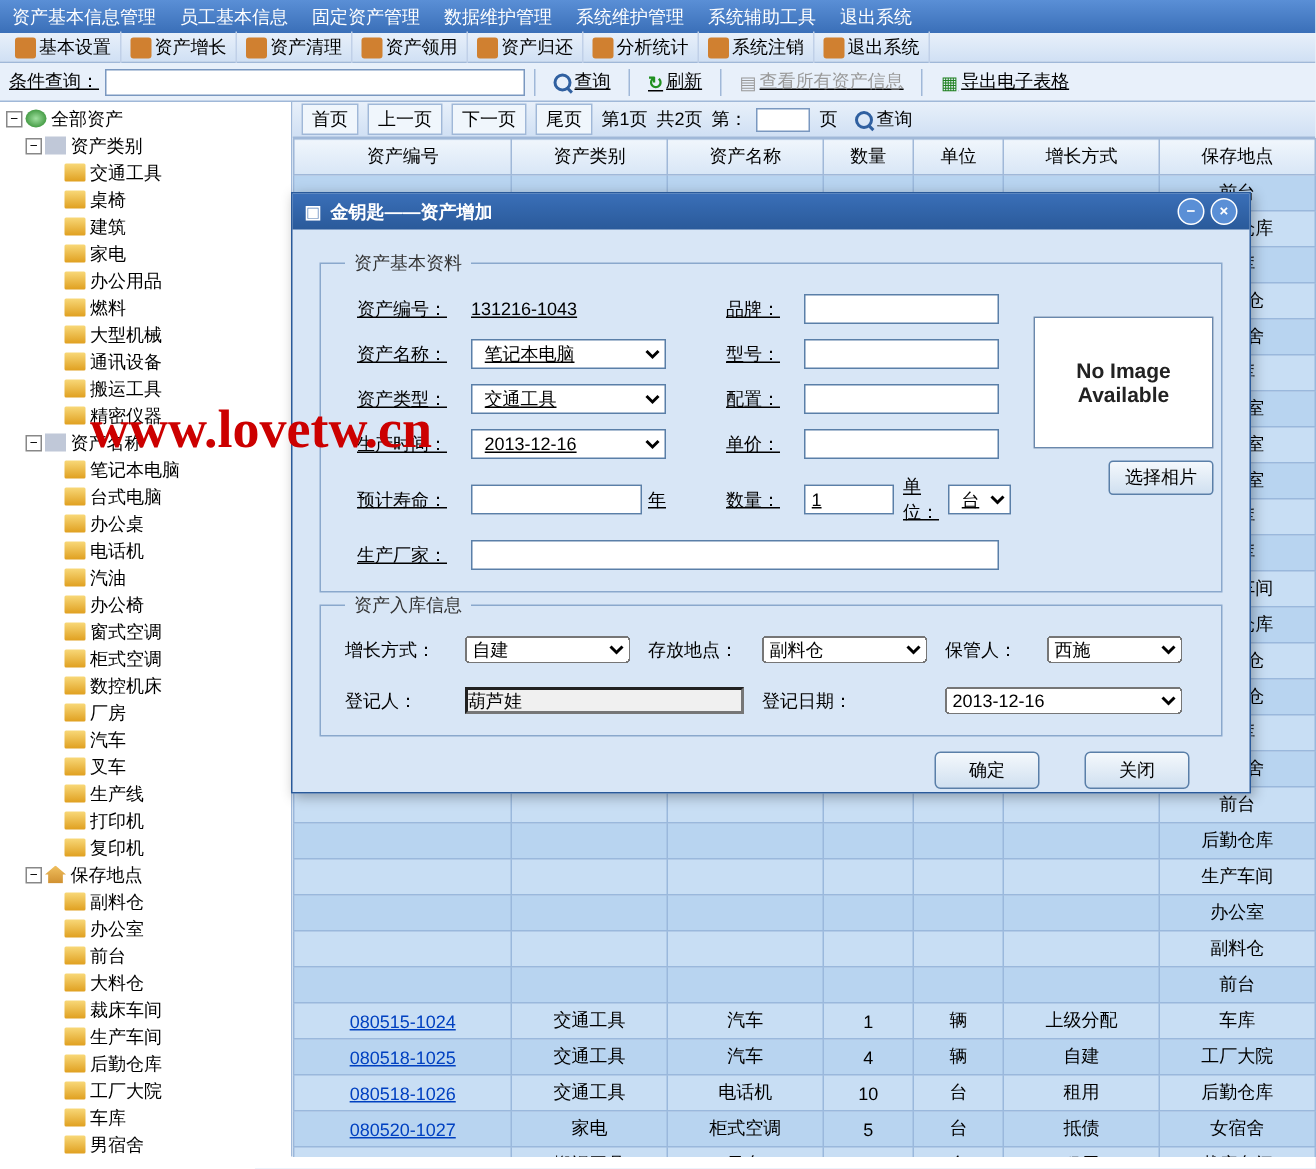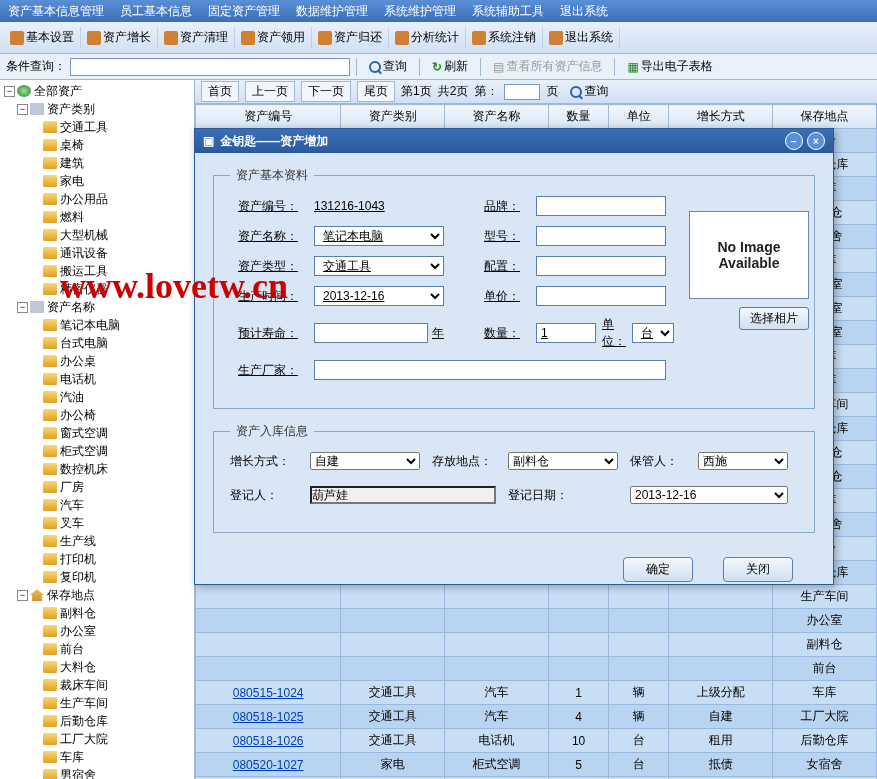--- a/index.html
+++ b/index.html
@@ -3,26 +3,26 @@
 <meta charset="utf-8">
 <style>
 * { box-sizing: border-box; margin: 0; padding: 0; font-family: "Microsoft YaHei", SimSun, sans-serif; font-size: 12px; }
 body { background: #fff; width: 877px; height: 779px; overflow: hidden; position: relative; }
 
 
 .menubar { background: linear-gradient(#5a8fd6, #3a6fb8); height: 22px; display: flex; align-items: center; padding: 0 8px; color: #fff; gap: 16px; }
 .menubar span { cursor: pointer; }
 
 
-.toolbar { background: linear-gradient(#e8f0fa, #d0e0f4); height: 32px; display: flex; align-items: center; padding: 0 4px; border-bottom: 1px solid #a0b8d8; }
+.toolbar { background: linear-gradient(#e8f0fa, #d0e0f4); height: 20px; display: flex; align-items: center; padding: 0 4px; border-bottom: 1px solid #a0b8d8; }
 .toolbar-btn { display: flex; align-items: center; gap: 2px; padding: 2px 6px; cursor: pointer; border-right: 1px solid #c0d0e8; }
 .tb-icon { width: 14px; height: 14px; display: inline-block; }
 
 
-.querybar { background: #e8f0fa; height: 26px; display: flex; align-items: center; padding: 0 6px; border-bottom: 1px solid #a0b8d8; gap: 4px; }
+.querybar { background: #e8f0fa; height: 26px; display: flex; align-items: center; padding: 0 6px; border-bottom: 1px solid #a0b8d8; gap: 4px; text-decoration: underline; }
 .querybar input { height: 18px; border: 1px solid #7a98c0; padding: 0 4px; }
 .qb-btn { display: flex; align-items: center; gap: 2px; padding: 1px 6px; cursor: pointer; }
 .qb-sep { width: 1px; height: 18px; background: #a0b8d8; margin: 0 2px; }
 
 
 .main { display: flex; height: calc(100% - 76px); }
 
 
 .tree { width: 195px; border-right: 1px solid #a0b8d8; overflow-y: auto; background: #fff; padding: 2px 0; }
 .tree-row { display: flex; align-items: center; height: 18px; padding-left: 4px; cursor: pointer; white-space: nowrap; }
@@ -47,21 +47,21 @@
 .tbl td { background: #b8d4f0; border: 1px solid #9ab8dc; padding: 3px 4px; text-align: center; }
 .tbl td.link { color: #0040c0; text-decoration: underline; cursor: pointer; }
 .tbl tr:nth-child(even) td { background: #c8def4; }
 
 
 .modal { position: absolute; left: 194px; top: 128px; width: 640px; background: #d8e6f6; border: 1px solid #2a5a9a; box-shadow: 2px 2px 8px rgba(0,0,0,0.3); }
 .modal-title { background: linear-gradient(#3a6fb8, #2a5a9a); color: #fff; height: 24px; display: flex; align-items: center; padding: 0 8px; font-weight: bold; }
 .modal-title .spacer { flex: 1; }
 .modal-title .winbtn { width: 18px; height: 18px; border-radius: 50%; background: #5a8fd6; border: 1px solid #fff; margin-left: 4px; cursor: pointer; display: flex; align-items: center; justify-content: center; color: #fff; font-size: 10px; }
 .modal-body { padding: 14px 18px 10px; }
-fieldset { border: 1px solid #8aa8cc; padding: 12px 16px 28px; margin-bottom: 14px; }
+fieldset { border: 1px solid #8aa8cc; padding: 12px 16px 14px; }
 legend { padding: 0 6px; color: #333; }
 .form-grid { display: grid; grid-template-columns: 68px 130px 60px 130px; gap: 10px 16px; align-items: center; text-decoration: underline; }
 .form-grid label { text-align: right; }
 .form-grid input, .form-grid select { height: 20px; border: 1px solid #5a7fa8; padding: 0 4px; background: #fff; width: 100%; }
 .form-wide { grid-column: 2 / 5; }
 .noimg { position: absolute; right: 24px; top: 58px; width: 120px; height: 88px; background: #fff; border: 1px solid #6a88ac; display: flex; align-items: center; justify-content: center; text-align: center; font-weight: bold; color: #222; font-size: 14px; }
 .sel-img-btn { position: absolute; right: 24px; top: 154px; padding: 2px 10px; border: 1px solid #5a7fa8; background: linear-gradient(#f4f8fc,#d0e0f0); cursor: pointer; border-radius: 3px; }
 .modal-footer { display: flex; justify-content: flex-end; gap: 30px; padding: 0 40px 2px; }
 .modal-footer button { padding: 3px 22px; border: 1px solid #5a7fa8; background: linear-gradient(#f4f8fc,#d0e0f0); cursor: pointer; border-radius: 4px; }
 

